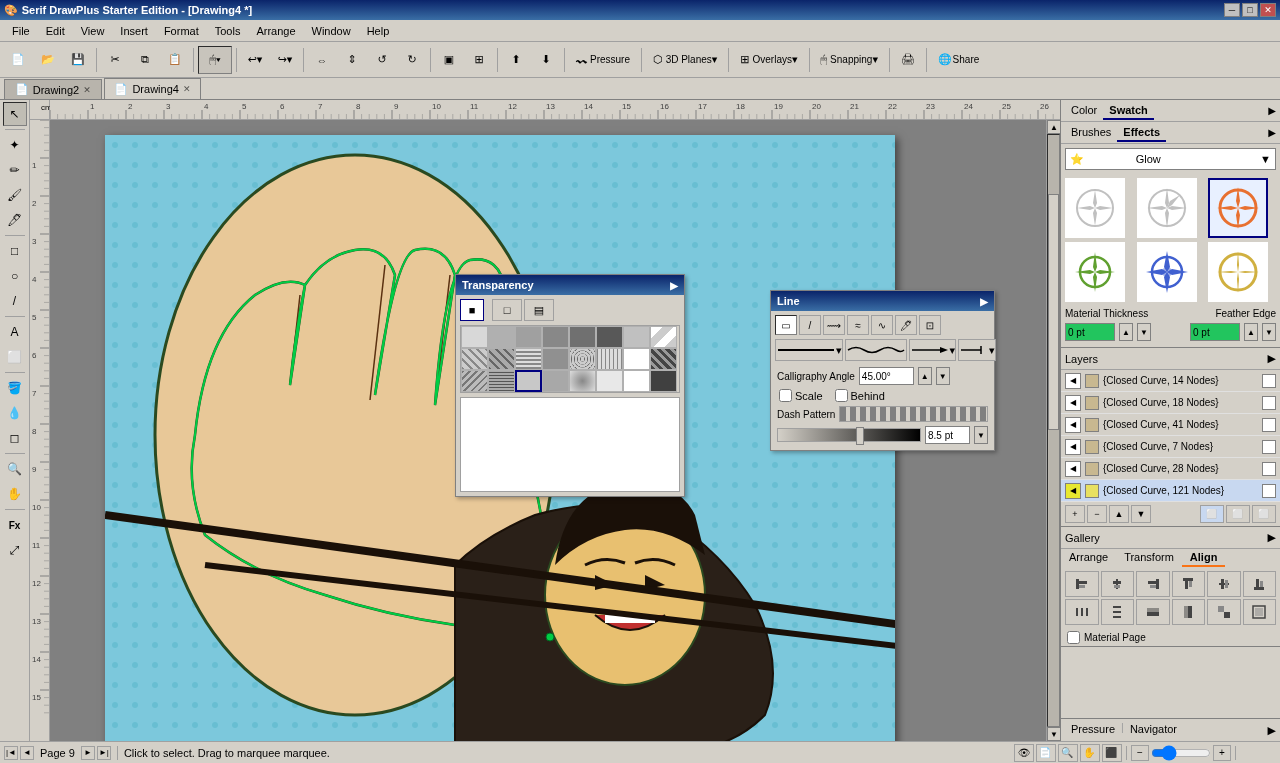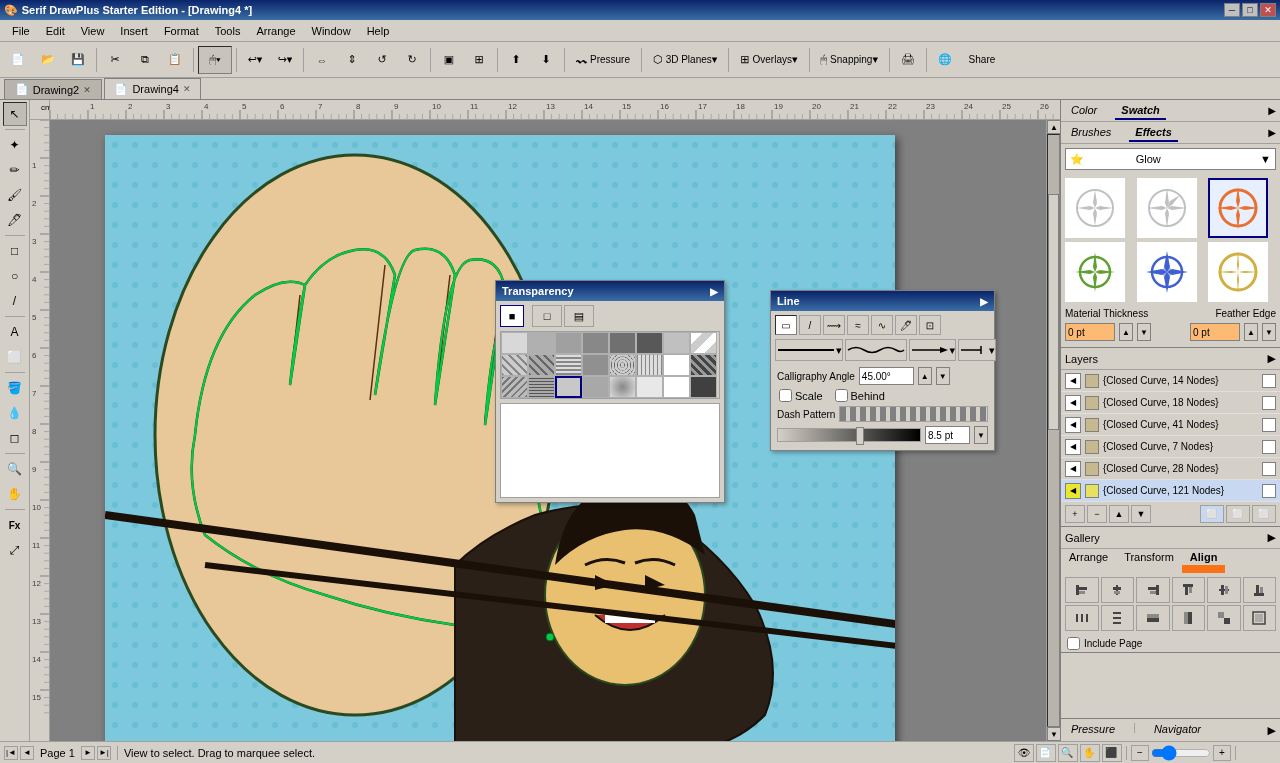--- a/index.html
+++ b/index.html
@@ -42,51 +42,51 @@
     #ruler-h { flex: 1; height: 20px; background: #d4d0c8; position: relative; overflow: hidden; border-bottom: 1px solid #a0a0a0; }
     #canvas-with-ruler { display: flex; height: calc(100% - 20px); }
     #ruler-v { width: 20px; background: #d4d0c8; border-right: 1px solid #a0a0a0; position: relative; overflow: hidden; }
     #canvas-viewport { flex: 1; background: #808080; position: relative; overflow: hidden; }
 
     
     #right-panel { width: 220px; background: #d4d0c8; border-left: 1px solid #808080; display: flex; flex-direction: column; overflow: hidden; }
 
     
     .panel-header { height: 22px; background: #d4d0c8; display: flex; align-items: center; justify-content: space-between; padding: 0 4px; border-bottom: 1px solid #a0a0a0; }
-    .panel-header-tabs { display: flex; gap: 12px; font-style: italic; }
+    .panel-header-tabs { display: flex; gap: 0; }
     .panel-tab { padding: 2px 6px; cursor: pointer; font-size: 11px; border-bottom: 2px solid transparent; }
     .panel-tab.active { border-bottom: 2px solid #000080; font-weight: bold; }
     .panel-expand { font-size: 10px; cursor: pointer; }
 
     
     #effects-panel { border-bottom: 1px solid #808080; padding-bottom: 4px; }
     .effects-dropdown { margin: 4px; height: 22px; background: white; border: 1px solid #808080; display: flex; align-items: center; justify-content: space-between; padding: 0 4px; cursor: pointer; font-size: 11px; }
     .effects-grid { display: grid; grid-template-columns: repeat(3, 1fr); gap: 4px; padding: 4px; }
     .effect-item { width: 60px; height: 60px; border: 2px solid transparent; display: flex; align-items: center; justify-content: center; cursor: pointer; background: white; }
     .effect-item.selected { border: 2px solid #000080; }
     .effect-item svg { width: 50px; height: 50px; }
-    .panel-input { width: 50px; height: 18px; background: #fdba74; border: 1px solid #808080; font-size: 10px; padding: 0 2px; }
+    .panel-input { width: 50px; height: 18px; background: #22c55e; border: 1px solid #808080; font-size: 10px; padding: 0 2px; }
     .panel-arrow { width: 14px; height: 18px; background: #d4d0c8; border: 1px solid #808080; display: flex; align-items: center; justify-content: center; cursor: pointer; font-size: 8px; }
 
     
     #layers-panel { border-bottom: 1px solid #808080; flex-shrink: 0; }
     .layers-header { height: 22px; background: #d4d0c8; display: flex; align-items: center; justify-content: space-between; padding: 0 4px; border-bottom: 1px solid #a0a0a0; }
     .layer-item { height: 22px; display: flex; align-items: center; padding: 0 4px; gap: 4px; cursor: pointer; border-bottom: 1px solid #e0e0e0; font-size: 10px; }
     .layer-item.selected { background: #c8d8f0; }
     .layer-icon { width: 14px; height: 14px; background: #d0c0a0; border: 1px solid #808080; flex-shrink: 0; }
     .layer-vis { width: 16px; height: 16px; border: 1px solid #808080; background: white; flex-shrink: 0; display: flex; align-items: center; justify-content: center; font-size: 8px; }
     .layers-toolbar { height: 24px; display: flex; align-items: center; padding: 2px 4px; gap: 2px; }
     .layers-tb-btn { width: 20px; height: 18px; background: #d4d0c8; border: 1px solid #a0a0a0; display: flex; align-items: center; justify-content: center; font-size: 9px; cursor: pointer; }
 
     
     #gallery-panel { border-bottom: 1px solid #808080; }
     .gallery-header { height: 22px; background: #d4d0c8; display: flex; align-items: center; justify-content: space-between; padding: 0 4px; border-bottom: 1px solid #a0a0a0; }
     .align-tabs { display: flex; }
     .align-tab { padding: 2px 8px; font-size: 11px; cursor: pointer; border-bottom: 2px solid transparent; }
-    .align-tab.active { border-bottom: 8px solid #f97316; font-weight: bold; }
+    .align-tab.active { border-bottom: 2px solid #f97316; font-weight: bold; }
     .align-grid { display: grid; grid-template-columns: repeat(6, 1fr); gap: 2px; padding: 4px; }
     .align-btn { height: 26px; background: #d4d0c8; border: 1px solid #a0a0a0; display: flex; align-items: center; justify-content: center; cursor: pointer; font-size: 11px; }
     .spaced-row { display: flex; align-items: center; padding: 2px 6px; gap: 4px; font-size: 10px; }
     .spaced-input { width: 50px; height: 18px; background: white; border: 1px solid #808080; font-size: 10px; }
     .spaced-arrow { width: 12px; height: 9px; background: #d4d0c8; border: 1px solid #808080; font-size: 7px; display: flex; align-items: center; justify-content: center; cursor: pointer; }
     .include-row { display: flex; align-items: center; padding: 2px 6px; gap: 4px; font-size: 10px; }
 
     
     #statusbar { height: 22px; background: #d4d0c8; border-top: 1px solid #a0a0a0; display: flex; align-items: center; padding: 0 4px; gap: 6px; font-size: 11px; }
     .status-sep { width: 1px; height: 14px; background: #a0a0a0; }
@@ -198,21 +198,21 @@
   <div class="tb-sep"></div>
   <div class="tb-btn" style="padding:0 6px;">
     <span>🖱</span>
     <span style="margin-left:3px;font-size:10px;">Snapping</span>▾
   </div>
   <div class="tb-sep"></div>
   <div class="tb-btn">🖨</div>
   <div class="tb-sep"></div>
   <div class="tb-btn" style="padding:0 6px;">
     <span>🌐</span>
-    <span style="margin-left:17px;font-size:10px;">Share</span>
+    <span style="margin-left:1px;font-size:10px;">Share</span>
   </div>
 </div>
 
 <div id="tabbar">
   <div class="tab">
     <span>📄</span>
     <span>Drawing2</span>
     <span class="tab-close">✕</span>
   </div>
   <div class="tab active">
@@ -616,21 +616,21 @@
               <line x1="100" y1="430" x2="870" y2="520" stroke="#1a1008" stroke-width="6"></line>
 
               <rect x="445" y="170" width="8" height="8" fill="white" stroke="#000080" stroke-width="1"></rect>
               <rect x="823" y="500" width="8" height="8" fill="white" stroke="#000080" stroke-width="1"></rect>
 
               <circle cx="445" cy="502" r="4" fill="#00cc44" stroke="#006622" stroke-width="1"></circle>
             </svg>
           </div>
         </div>
 
-        <div class="floating-panel" id="transparency-panel" style="top:160px;left:405px;margin-left:40px;">
+        <div class="floating-panel" id="transparency-panel" style="top:154px;left:405px;">
           <div class="fp-header">
             <span>Transparency</span>
             <span class="fp-close">▶</span>
           </div>
           <div class="fp-body">
             <div class="trans-toolbar">
               <div class="trans-btn active">■</div>
               <div style="width:4px;"></div>
               <div class="trans-btn" style="width:30px;">□</div>
               <div class="trans-btn" style="width:30px;">▤</div>
@@ -1008,47 +1008,47 @@
           <svg width="16" height="16">
               <rect x="2" y="2" width="12" height="12" fill="none" stroke="#444" stroke-width="1.5"></rect>
               <rect x="4" y="4" width="8" height="8" fill="#888" opacity="0.5"></rect>
             </svg>
         </div>
       </div>
 
 
       <div class="include-row">
         <input type="checkbox" style="">
-        <span>Include Page</span>
+        <span>Material Page</span>
       </div>
     </div>
 
     <div style="border-top:1px solid #808080;margin-top:auto;">
       <div style="display:flex;justify-content:space-between;align-items:center;padding:2px 4px;background:#d4d0c8;">
         <div class="panel-header-tabs">
           <div class="panel-tab">Pressure</div>
           <span style="color:#a0a0a0;">|</span>
           <div class="panel-tab">Navigator</div>
         </div>
         <div>▶</div>
       </div>
     </div>
   </div>
 </div>
 
 <div id="statusbar">
   <div class="status-nav">
     <div class="status-nav-btn">|◄</div>
     <div class="status-nav-btn">◄</div>
-    <span style="padding:0 4px;">Page 1</span>
+    <span style="padding:0 4px;">Page 9</span>
     <div class="status-nav-btn">►</div>
     <div class="status-nav-btn">►|</div>
   </div>
   <div class="status-sep"></div>
-  <span style="flex:1;">View to select. Drag to marquee select.</span>
+  <span style="flex:1;">Click to select. Drag to marquee marquee.</span>
   <div class="zoom-controls">
 
     <div style="width:20px;height:18px;background:#d4d0c8;border:1px solid #a0a0a0;display:flex;align-items:center;justify-content:center;cursor:pointer;font-size:10px;">👁</div>
     <div style="width:20px;height:18px;background:#d4d0c8;border:1px solid #a0a0a0;display:flex;align-items:center;justify-content:center;cursor:pointer;font-size:10px;">📄</div>
     <div style="width:20px;height:18px;background:#d4d0c8;border:1px solid #a0a0a0;display:flex;align-items:center;justify-content:center;cursor:pointer;font-size:10px;">🔍</div>
     <div style="width:20px;height:18px;background:#d4d0c8;border:1px solid #a0a0a0;display:flex;align-items:center;justify-content:center;cursor:pointer;font-size:10px;">✋</div>
     <div style="width:20px;height:18px;background:#d4d0c8;border:1px solid #a0a0a0;display:flex;align-items:center;justify-content:center;cursor:pointer;font-size:10px;">⬛</div>
     <div style="width:1px;height:14px;background:#a0a0a0;margin:0 2px;"></div>
     <div class="zoom-btn">−</div>
     <input type="range" min="10" max="400" value="100" style="width: 60px; height: 14px;">

